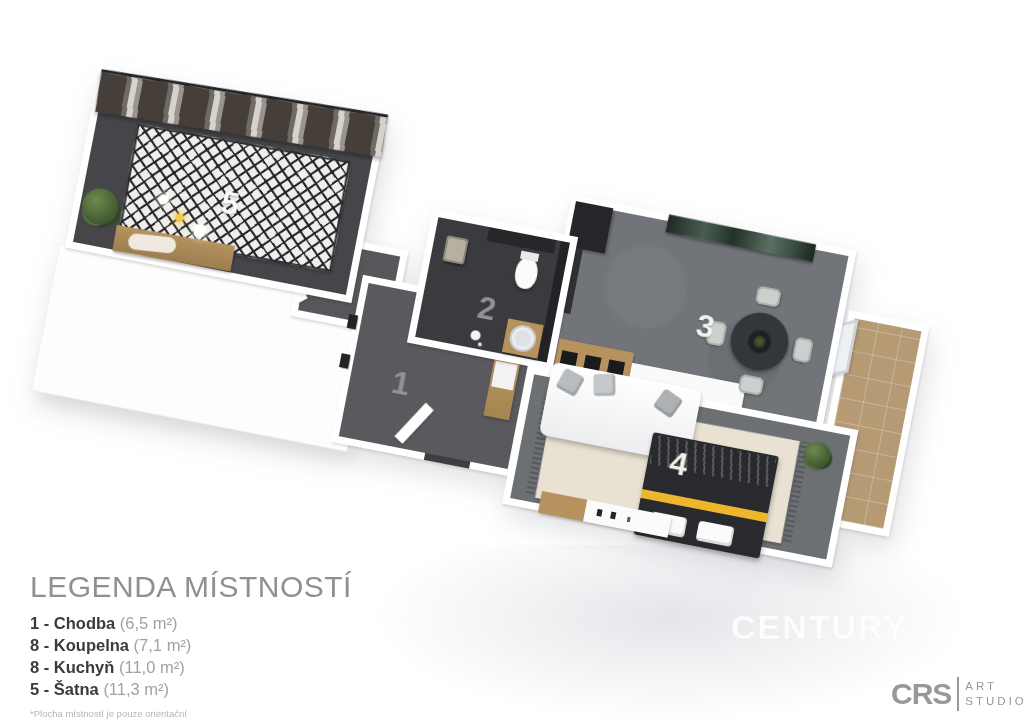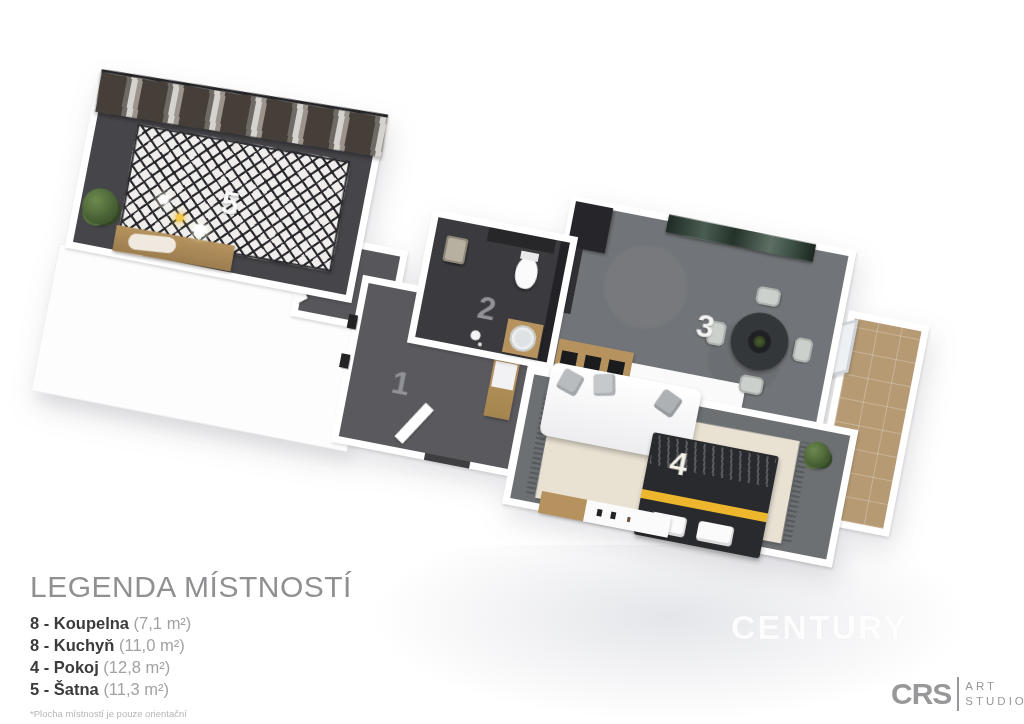--- a/index.html
+++ b/index.html
@@ -241,30 +241,30 @@
       <div class="sideboard"></div>
       <div class="plant p4"></div>
       <div class="room-num n4">4</div>
     </div>
 
   </div>
 
   <div class="legend">
     <div class="legend-title">LEGENDA MÍSTNOSTÍ</div>
     <div class="legend-item">
+      <span class="li-label">1 - Chodba</span>
+      <span class="li-area">(6,5 m²)</span>
+    </div>
+    <div class="legend-item">
       <span class="li-label">8 - Koupelna</span>
       <span class="li-area">(7,1 m²)</span>
     </div>
     <div class="legend-item">
       <span class="li-label">8 - Kuchyň</span>
       <span class="li-area">(11,0 m²)</span>
-    </div>
-    <div class="legend-item">
-      <span class="li-label">4 - Pokoj</span>
-      <span class="li-area">(12,8 m²)</span>
     </div>
     <div class="legend-item">
       <span class="li-label">5 - Šatna</span>
       <span class="li-area">(11,3 m²)</span>
     </div>
     <div class="legend-foot">*Plocha místností je pouze orientační</div>
   </div>
 
   <div class="logo">
     <span class="logo-brand">CRS</span>

